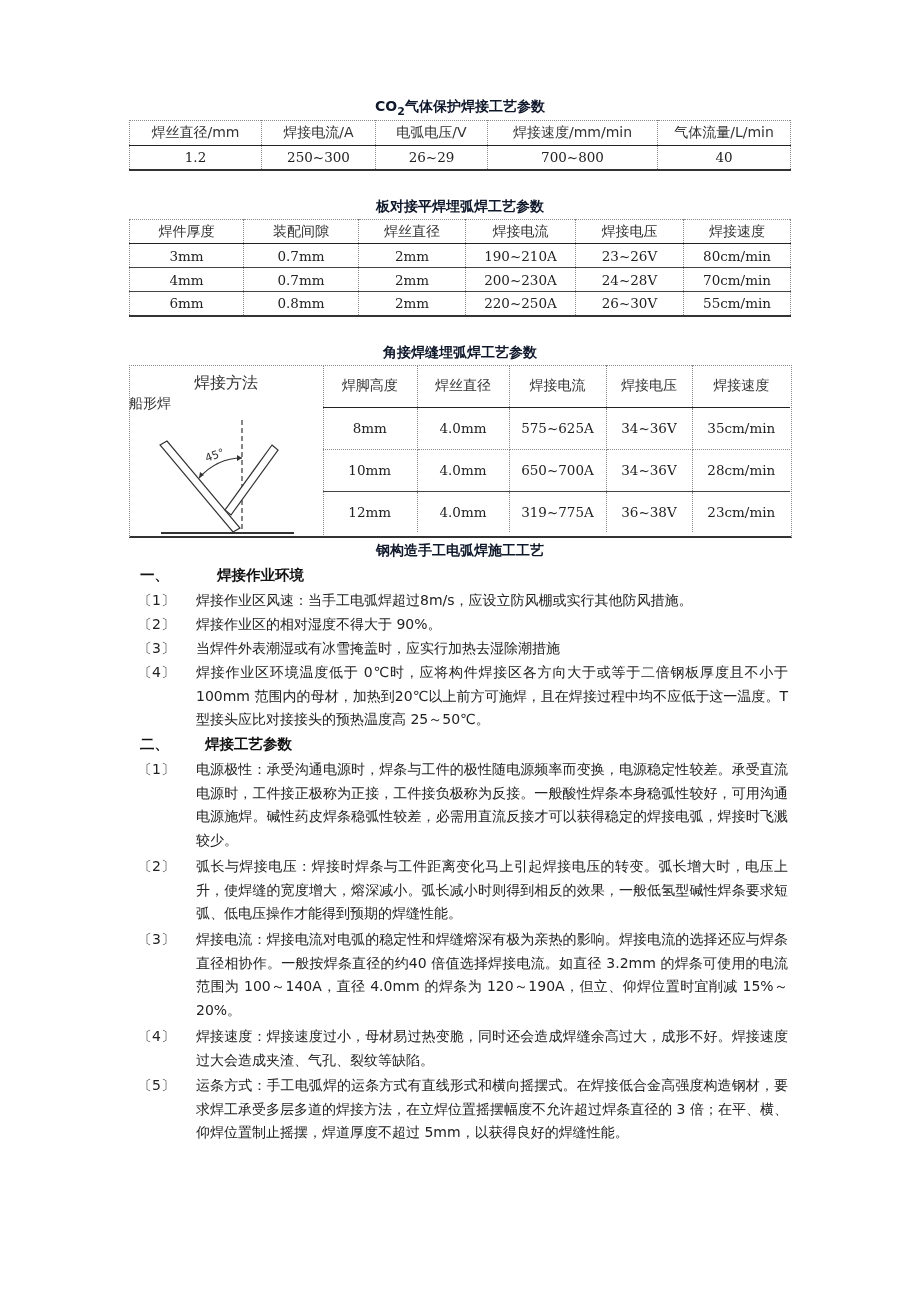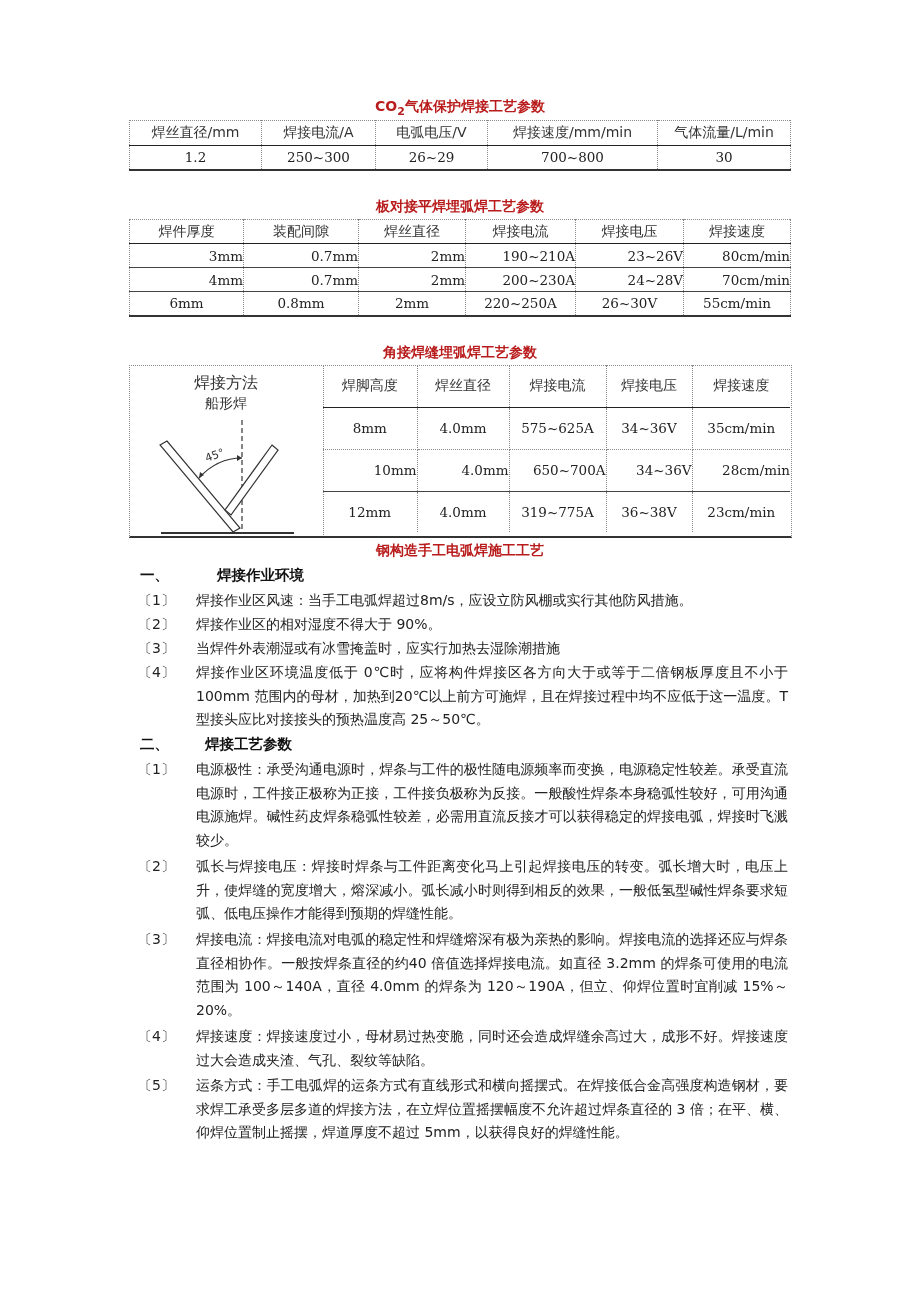--- a/index.html
+++ b/index.html
@@ -1,27 +1,27 @@
 <!DOCTYPE html>
 <html><head>
 <meta charset="utf-8">
 <style>
   html, body { margin:0; padding:0; background:#ffffff; }
   body { width:920px; height:1302px; position:relative; overflow:hidden;
          font-family:"DejaVu Serif", "Liberation Serif", serif; color:#111; }
   .abs { position:absolute; }
   .ttl { position:absolute; left:0; width:920px; text-align:center;
-         font-family:"DejaVu Sans", sans-serif; font-weight:bold; font-size:14px; color:#b91c1c; }
+         font-family:"DejaVu Sans", sans-serif; font-weight:bold; font-size:14px; color:#0f172a; }
   .ttl sub { font-size:11px; vertical-align:-4px; }
   table.t { position:absolute; border-collapse:collapse; table-layout:fixed;
             font-family:"DejaVu Serif", "Liberation Serif", serif; font-size:13.5px; color:#222; }
   table.t td { text-align:center; vertical-align:middle; padding:0; white-space:nowrap;
                border-left:1px dotted #8a8a8a; border-right:1px dotted #8a8a8a; }
   table.t tr.hd td { border-bottom:1px solid #222; }
-  table.t tr.dr td { border-bottom:1px solid #444;text-align:right; }
+  table.t tr.dr td { border-bottom:1px solid #444; }
   table.t { border-top:1px dotted #8a8a8a; border-bottom:2px solid #333; }
   .hdtxt { font-family:"DejaVu Sans", sans-serif; font-size:14px; color:#333; }
   .sec { position:absolute; font-family:"DejaVu Sans", sans-serif; font-weight:bold; font-size:14.5px; color:#111; }
   .item { position:absolute; left:138px; width:660px; font-family:"DejaVu Sans", sans-serif;
           font-size:14px; line-height:23.5px; color:#222; }
   .item .num { position:absolute; left:0; top:0; width:50px; }
   .item .txt { margin-left:58px; width:592px; text-align:justify; }
 </style>
 </head>
 <body>
@@ -43,21 +43,21 @@
     <td class="hdtxt">焊接电流/A</td>
     <td class="hdtxt">电弧电压/V</td>
     <td class="hdtxt">焊接速度/mm/min</td>
     <td class="hdtxt">气体流量/L/min</td>
   </tr>
   <tr style="height:24px;">
     <td>1.2</td>
     <td>250~300</td>
     <td>26~29</td>
     <td>700~800</td>
-    <td>30</td>
+    <td>40</td>
   </tr>
 </tbody>
   </table>
 
 <div class="ttl" style="top:198px;">板对接平焊埋弧焊工艺参数</div>
 <table class="t" style="left:129px; top:219px; width:661px;">
   <colgroup>
       <col style="width:114px">
       <col style="width:115px">
       <col style="width:107px">
@@ -109,21 +109,21 @@
       <col style="width:71px">
       <col style="width:93px">
       <col style="width:76px">
       <col style="width:155px">
     </colgroup>
 </table>
 <div class="abs" style="left:129px; top:365px; width:661px; height:170px; border-top:1px dotted #8a8a8a; border-left:1px dotted #8a8a8a; border-right:1px dotted #8a8a8a; border-bottom:2px solid #333;"></div>
 
 <div class="abs" style="left:129px; top:365px; width:194px; height:170px; border-right:1px dotted #8a8a8a;">
   <div class="hdtxt" style="position:absolute; top:8px; width:194px; text-align:center; font-size:16px;">焊接方法</div>
-  <div class="hdtxt" style="position:absolute; top:30px; width:194px; text-align:center; font-size:14px;">船形焊</div>
+  <div class="hdtxt" style="position:absolute; top:30px; width:194px; font-size:14px;">船形焊</div>
   <svg width="194" height="170" style="position:absolute; left:0; top:0;">
 
     <line x1="32" y1="168" x2="165" y2="168" stroke="#333" stroke-width="2"></line>
 
     <line x1="113" y1="55" x2="113" y2="168" stroke="#444" stroke-width="1.3" stroke-dasharray="5,3"></line>
 
     <polygon points="31,80 38,76 111,163 104,167" fill="#fff" stroke="#333" stroke-width="1.2"></polygon>
 
     <polygon points="143,80 149,85 102,150 96,145" fill="#fff" stroke="#333" stroke-width="1.2"></polygon>
 

